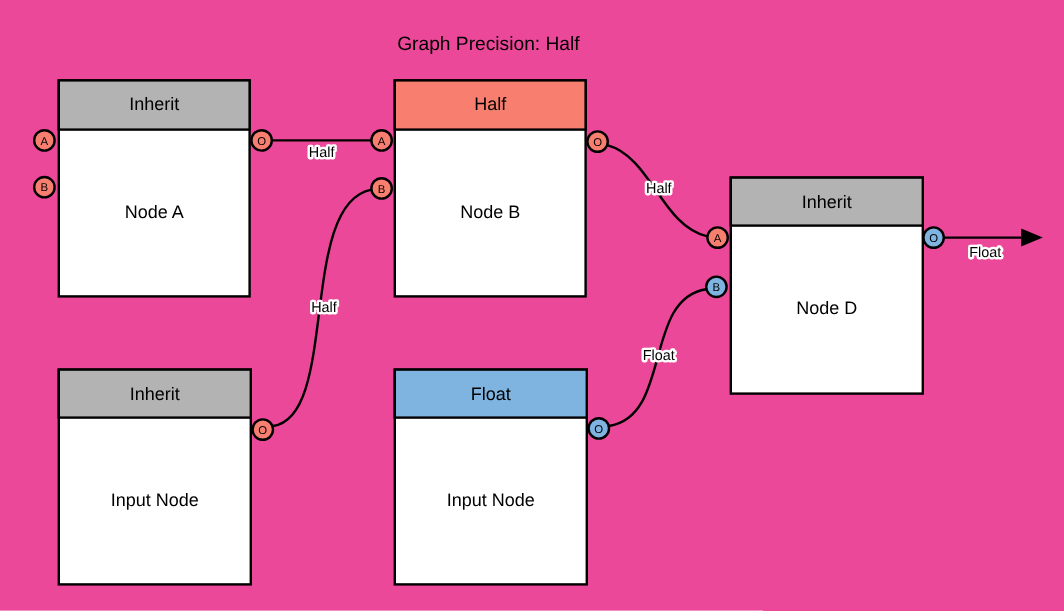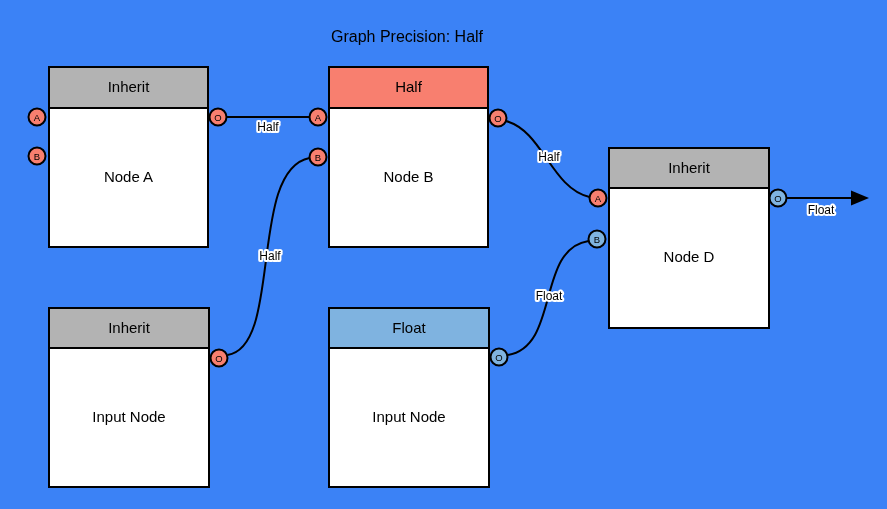--- a/index.html
+++ b/index.html
@@ -1,19 +1,19 @@
 <!DOCTYPE html>
 <html><head>
 <meta charset="utf-8">
 <style>
   html, body { margin: 0; padding: 0; background: #ffffff; }
   .stage {
     position: relative;
     width: 887px; height: 509px;
-    background: #3b82f6;
+    background: #ec4899;
     overflow: hidden;
   }
   svg { display: block; }
   text {
     font-family: "Liberation Sans", sans-serif;
     fill: #000000;
     text-anchor: middle;
   }
   .title-text  { font-size: 16px; }
   .header-text { font-size: 15px; }

